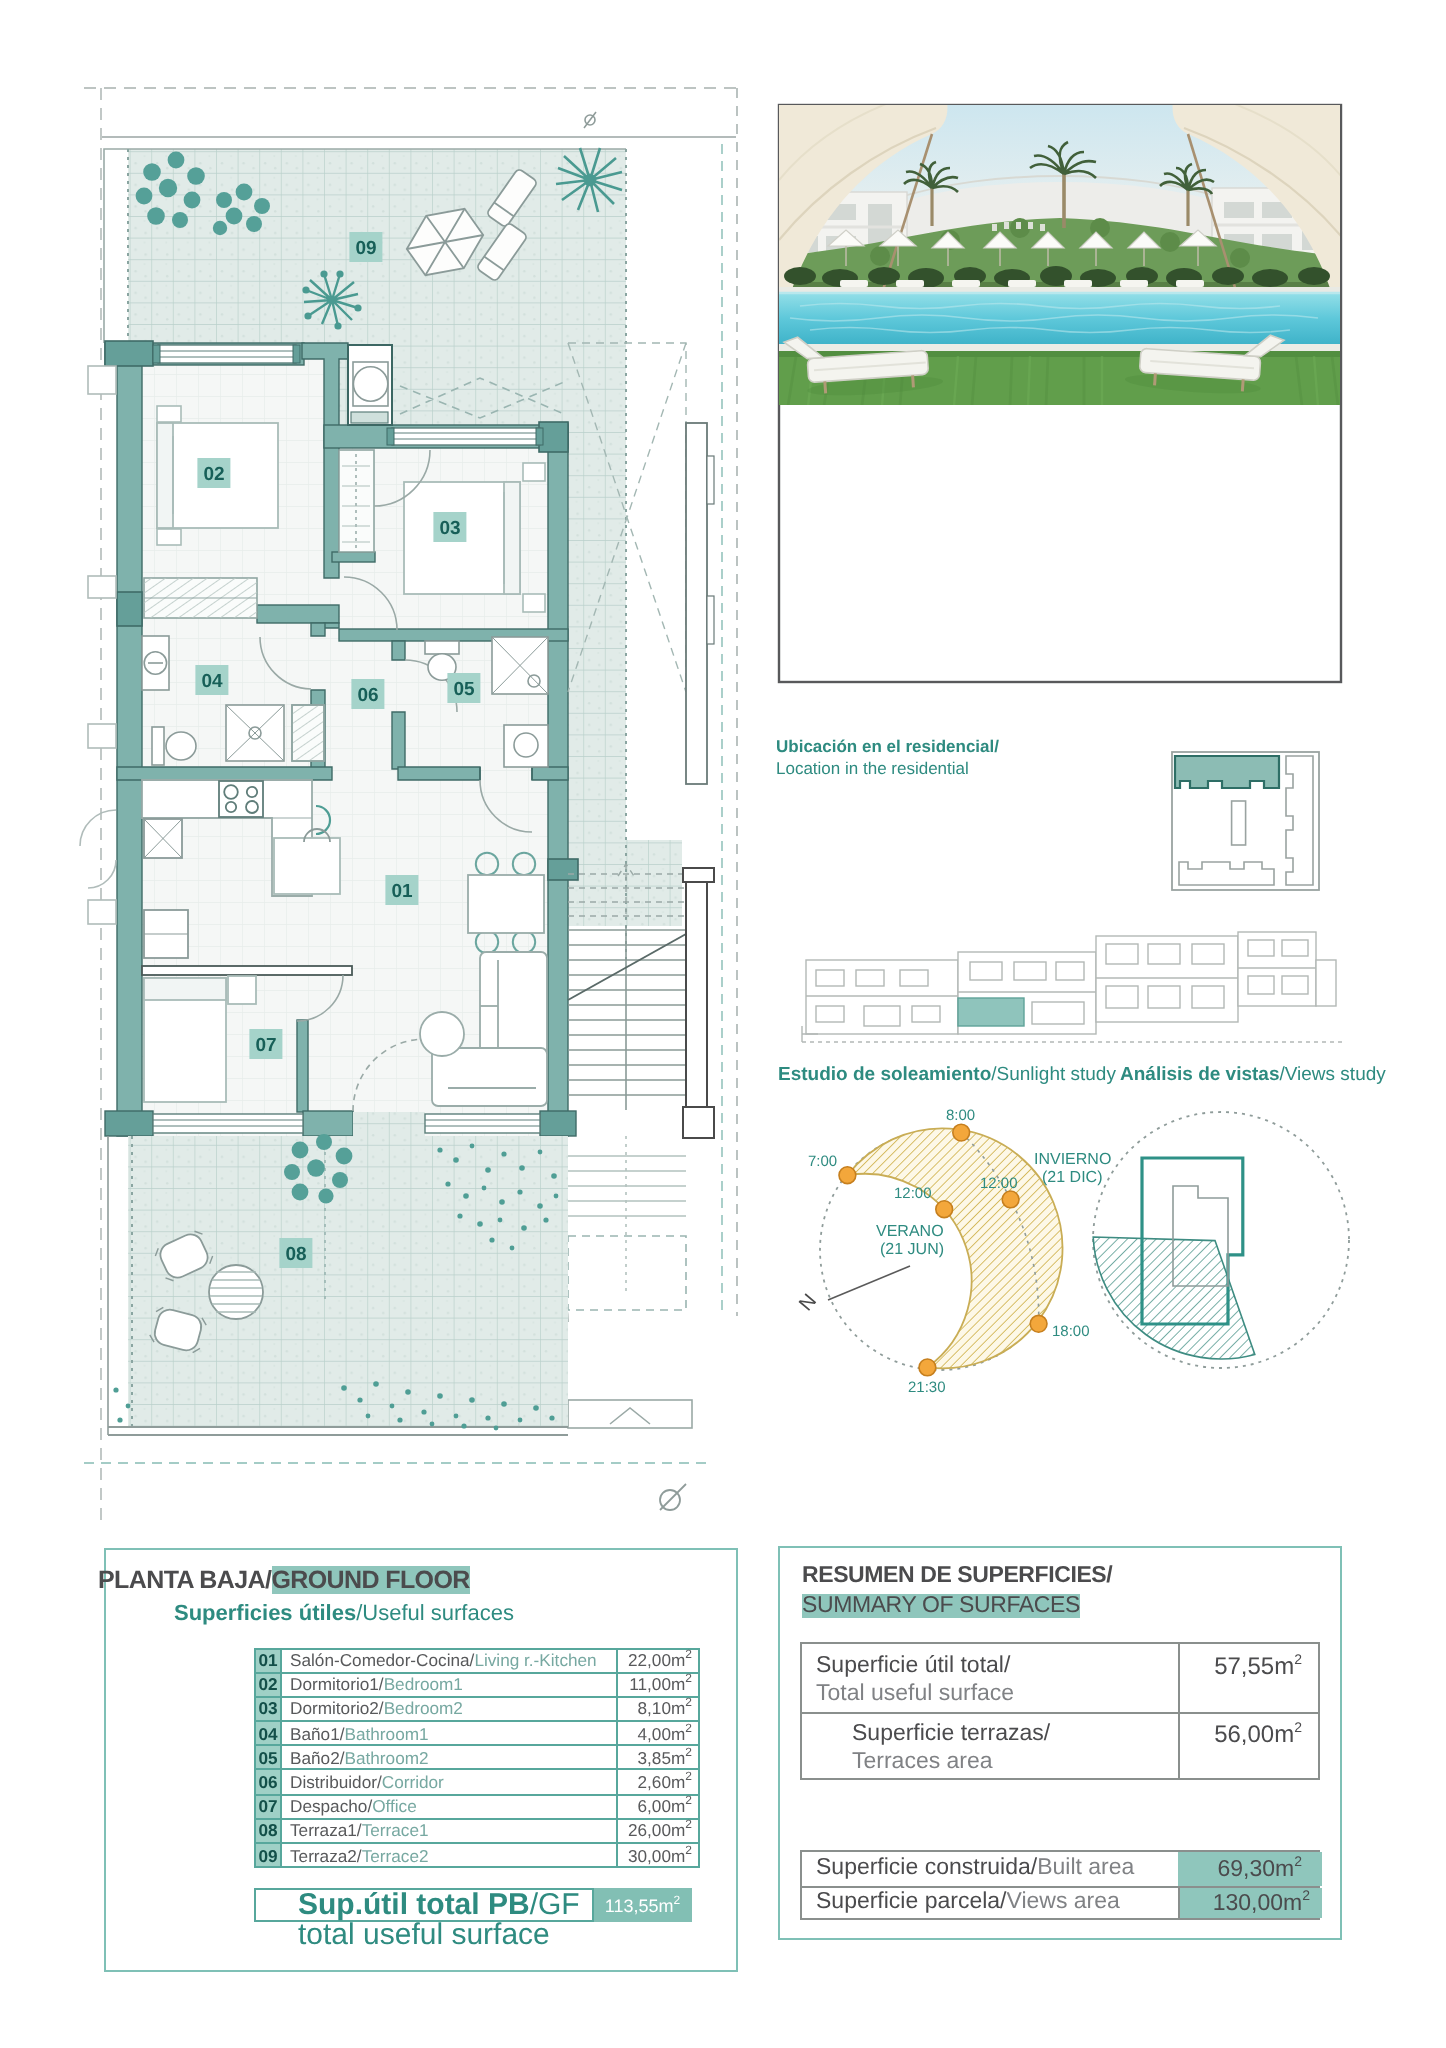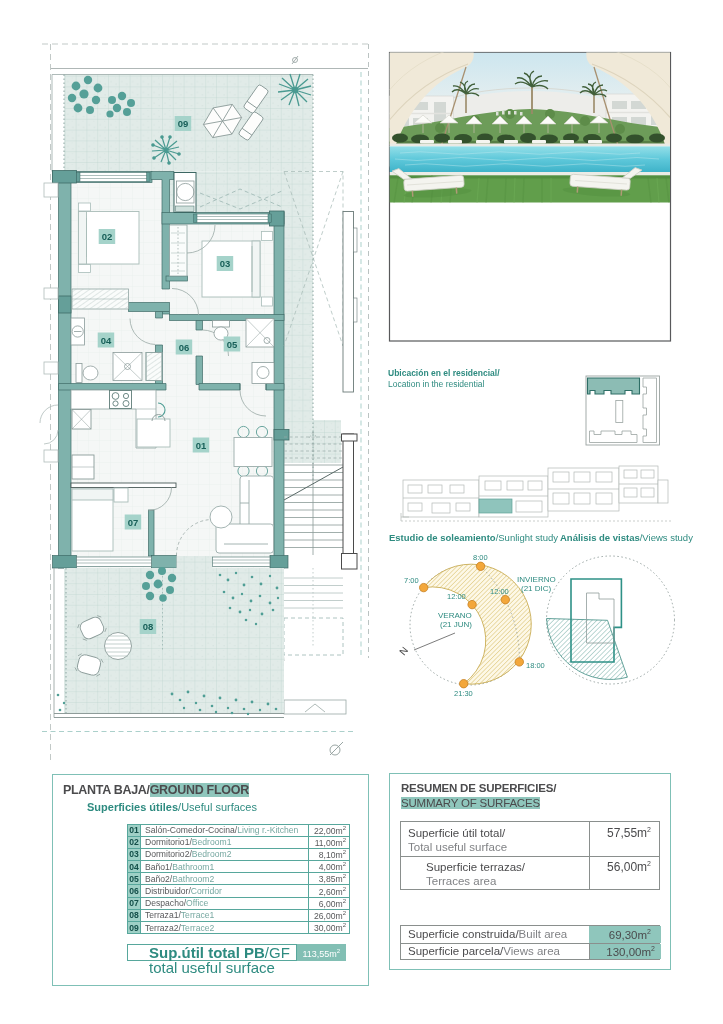--- a/index.html
+++ b/index.html
@@ -834,21 +834,21 @@
 
 
 <div class="abs" style="left:388px;top:368px;font-size:8.5px;line-height:11px;color:#2e8b80;"><b>Ubicación en el residencial/</b><br>Location in the residential</div>
 
 <div class="abs" style="left:389px;top:532px;font-size:9.5px;color:#2e8b80;font-weight:bold;">Estudio de soleamiento<span style="font-weight:normal">/Sunlight study</span></div>
 
 <div class="abs" style="left:560px;top:532px;font-size:9.5px;color:#2e8b80;font-weight:bold;">Análisis de vistas<span style="font-weight:normal">/Views study</span></div>
 
 <div class="abs" style="left:52px;top:774px;width:317px;height:212px;border:1.5px solid #7fc0b6;box-sizing:border-box;"></div>
 
-<div class="abs" style="left:63px;top:783px;font-size:12.5px;font-weight:bold;color:#4b4b4d;letter-spacing:-0.3px;">PLANTA BAJA/<span style="background:#8fc6bc;">GROUND FLOOR</span></div>
+<div class="abs" style="left:49px;top:783px;font-size:12.5px;font-weight:bold;color:#4b4b4d;letter-spacing:-0.3px;">PLANTA BAJA/<span style="background:#8fc6bc;">GROUND FLOOR</span></div>
 
 <div class="abs" style="left:63px;top:801px;font-size:11px;color:#2e8b80;margin-left:24px;"><b>Superficies útiles</b>/Useful surfaces</div>
 
 <div class="abs" style="left:127px;top:823.5px;">
 <table style="border-collapse:collapse;font-size:8.6px;color:#58595b;">
 <tbody>
 <tr style="height:12.2px;">
             <td style="border:1px solid #57a79c;background:#9fd0c6;color:#134f49;font-weight:bold;width:12px;text-align:center;padding:0;">01</td>
             <td style="border:1px solid #57a79c;width:163px;padding:0 0 0 4px;">Salón-Comedor-Cocina/<span style="color:#77a8a1">Living r.-Kitchen</span></td>
             <td style="border:1px solid #57a79c;width:37px;text-align:right;padding:0 3px 0 0;">22,00m<sup style="font-size:6px">2</sup></td>

